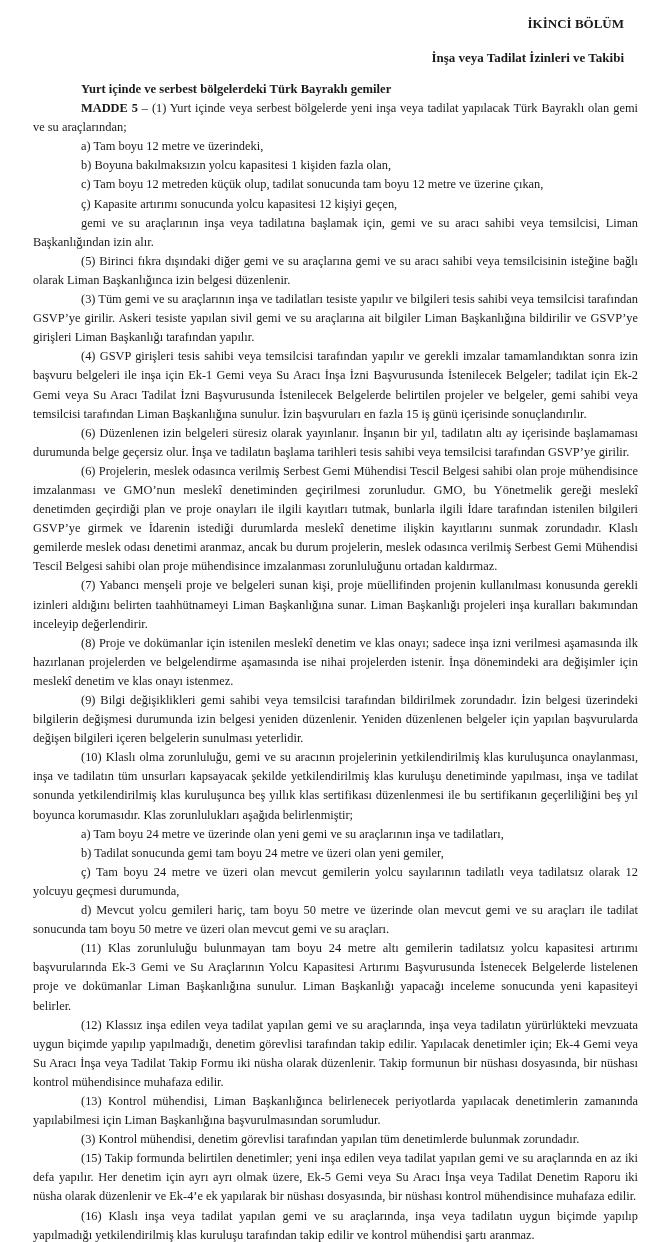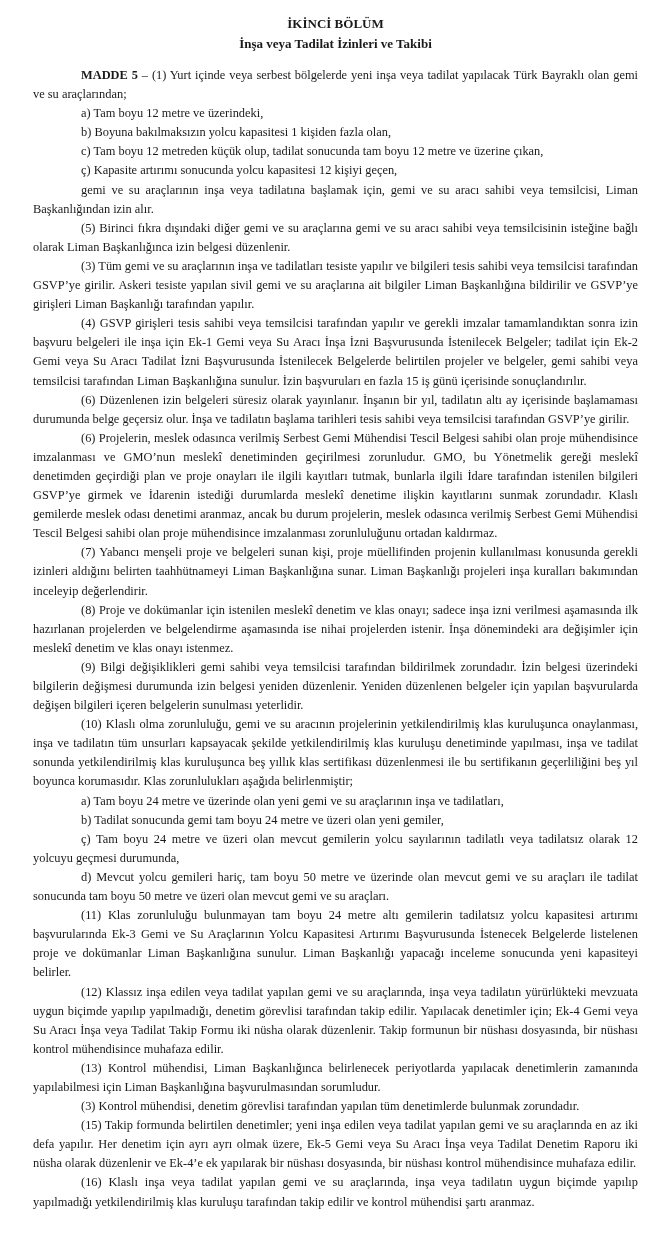--- a/index.html
+++ b/index.html
@@ -3,38 +3,39 @@
 <meta charset="utf-8">
 <style>
   html, body { margin: 0; padding: 0; background: #ffffff; }
   body {
     width: 670px; height: 1242px; overflow: hidden;
     font-family: "Liberation Serif", "DejaVu Serif", serif;
     color: #1a1a1a;
   }
   .page { padding: 14px 32px 0 33px; box-sizing: border-box; width: 670px; }
   .heading {
-    text-align: center; font-weight: bold; font-size: 13px;
-    line-height: 20px; margin: 0;
+    text-align: right; font-weight: bold; font-size: 13px;
+    line-height: 20px; margin: 14px;
   }
   .heading.h1 { margin-top: 0; }
   .heading.h2 { margin-bottom: 12px; }
   p {
     margin: 0; font-size: 12.4px; line-height: 19.1px;
     text-align: justify; text-indent: 48px;
   }
   p.bold-title { font-weight: bold; font-size: 12.6px; }
   b { font-weight: bold; }
 </style>
 </head>
 <body>
 
 <div class="page">
   <div class="heading h1">İKİNCİ BÖLÜM</div>
   <div class="heading h2">İnşa veya Tadilat İzinleri ve Takibi</div>
+  <p class="bold-title">Yurt içinde ve serbest bölgelerdeki Türk Bayraklı gemiler</p>
   <p><b>MADDE 5</b><span> – (1) Yurt içinde veya serbest bölgelerde yeni inşa veya tadilat yapılacak Türk Bayraklı olan gemi ve su araçlarından;</span></p>
   <div id="paragraphs">
     <p>a) Tam boyu 12 metre ve üzerindeki,</p>
     <p>b) Boyuna bakılmaksızın yolcu kapasitesi 1 kişiden fazla olan,</p>
     <p>c) Tam boyu 12 metreden küçük olup, tadilat sonucunda tam boyu 12 metre ve üzerine çıkan,</p>
     <p>ç) Kapasite artırımı sonucunda yolcu kapasitesi 12 kişiyi geçen,</p>
     <p>gemi ve su araçlarının inşa veya tadilatına başlamak için, gemi ve su aracı sahibi veya temsilcisi, Liman Başkanlığından izin alır.</p>
     <p>(5) Birinci fıkra dışındaki diğer gemi ve su araçlarına gemi ve su aracı sahibi veya temsilcisinin isteğine bağlı olarak Liman Başkanlığınca izin belgesi düzenlenir.</p>
     <p>(3) Tüm gemi ve su araçlarının inşa ve tadilatları tesiste yapılır ve bilgileri tesis sahibi veya temsilcisi tarafından GSVP’ye girilir. Askeri tesiste yapılan sivil gemi ve su araçlarına ait bilgiler Liman Başkanlığına bildirilir ve GSVP’ye girişleri Liman Başkanlığı tarafından yapılır.</p>
     <p>(4) GSVP girişleri tesis sahibi veya temsilcisi tarafından yapılır ve gerekli imzalar tamamlandıktan sonra izin başvuru belgeleri ile inşa için Ek-1 Gemi veya Su Aracı İnşa İzni Başvurusunda İstenilecek Belgeler; tadilat için Ek-2 Gemi veya Su Aracı Tadilat İzni Başvurusunda İstenilecek Belgelerde belirtilen projeler ve belgeler, gemi sahibi veya temsilcisi tarafından Liman Başkanlığına sunulur. İzin başvuruları en fazla 15 iş günü içerisinde sonuçlandırılır.</p>

